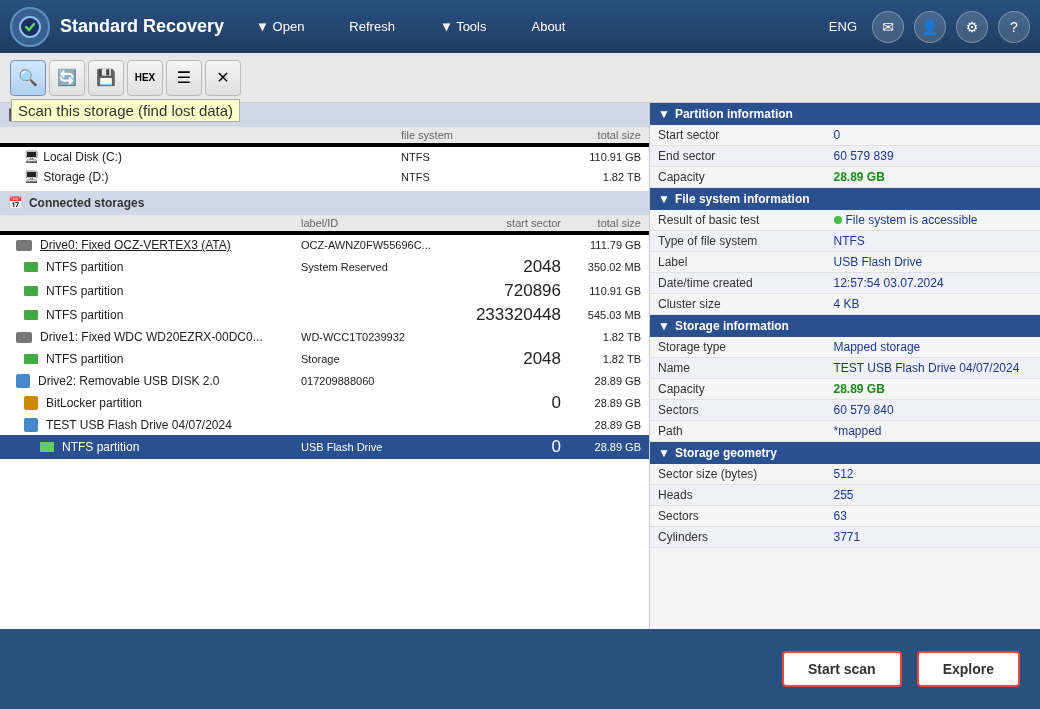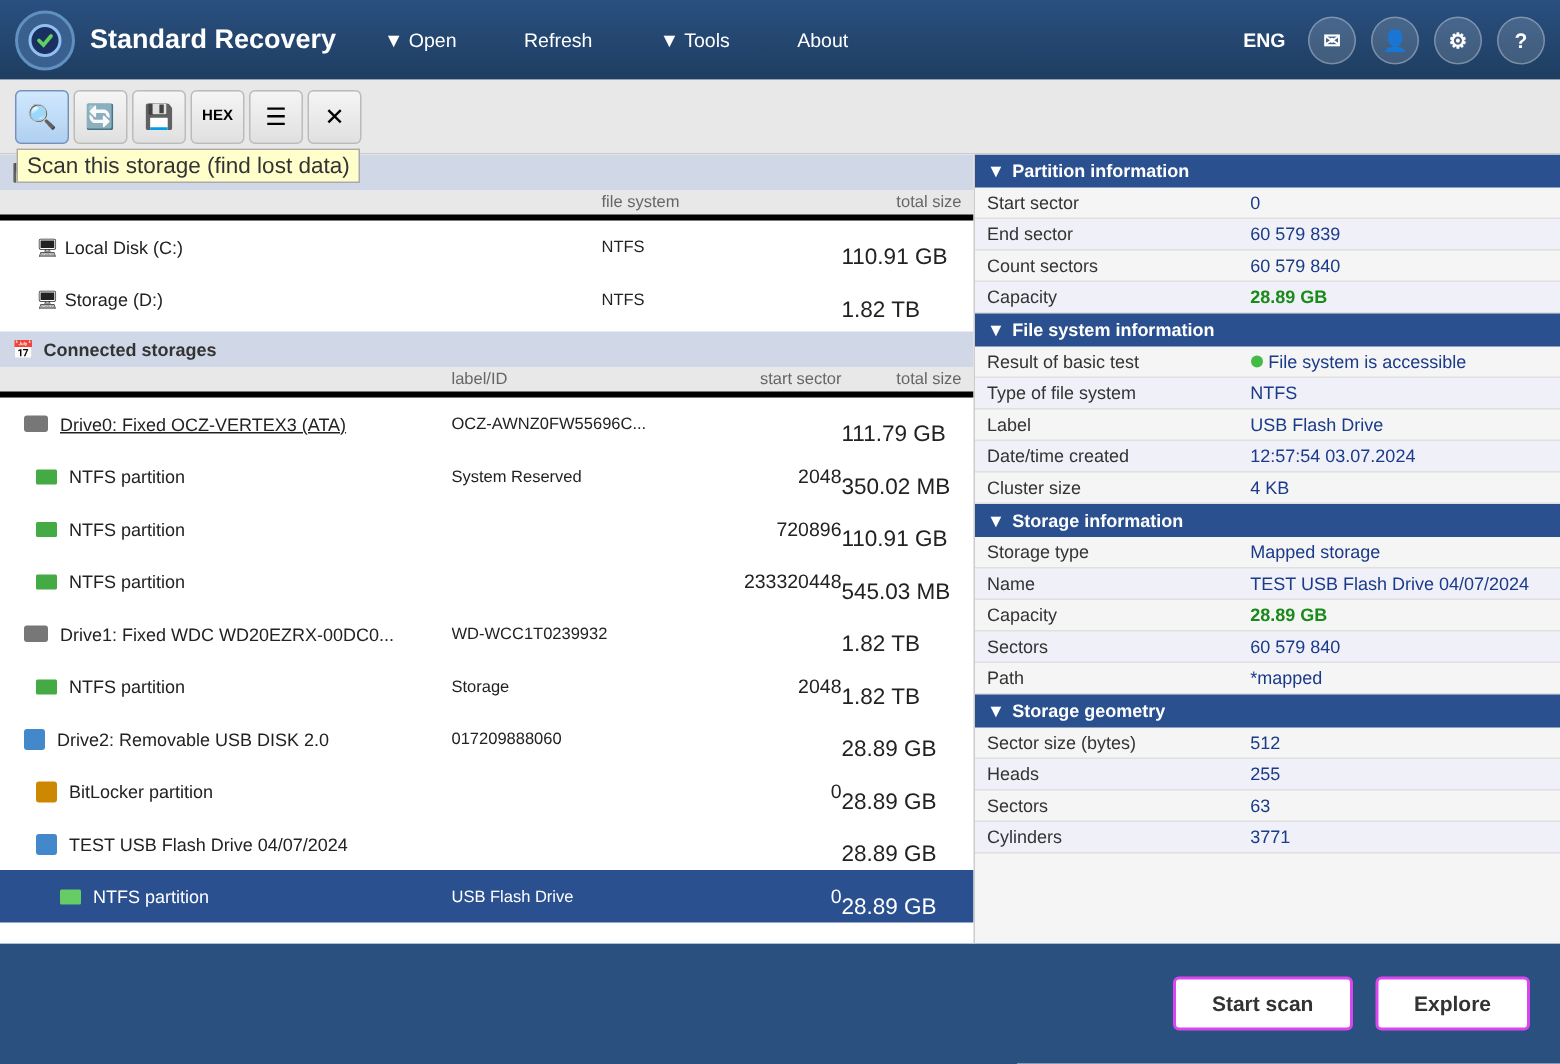--- a/index.html
+++ b/index.html
@@ -22,21 +22,21 @@
       margin-right: 10px;
       border: 2px solid #6090c0;
     }
     .header-logo svg { width: 24px; height: 24px; }
     .header-title { font-size: 18px; font-weight: bold; color: white; margin-right: 20px; }
     .header-nav { display: flex; align-items: center; gap: 21px; flex: 1; }
     .header-nav-item {
       color: white; padding: 6px 12px; cursor: pointer; border-radius: 3px;
       font-size: 13px; display: flex; align-items: center; gap: 3px;
     }
-    .header-right { display: flex; align-items: center; gap: 10px; font-weight: bold; }
+    .header-right { display: flex; align-items: center; gap: 10px; }
     .lang-label { color: white; font-size: 13px; margin-right: 5px; }
     .header-icon-btn {
       width: 32px; height: 32px; border-radius: 50%;
       background: rgba(255,255,255,0.15);
       border: 1px solid rgba(255,255,255,0.3);
       display: flex; align-items: center; justify-content: center;
       cursor: pointer; color: white; font-size: 14px;
     }
 
     
@@ -116,22 +116,22 @@
       align-items: center;
       padding: 2px 8px;
       cursor: pointer;
       font-size: 12px;
       color: #222;
       min-height: 20px;
     }
     .tree-row.selected { background: #2a5090; color: white; }
     .tree-row .row-name { flex: 1; display: flex; align-items: center; gap: 4px; }
     .tree-row .row-label { width: 160px; color: inherit; font-size: 11px; overflow: hidden; text-overflow: ellipsis; white-space: nowrap; }
-    .tree-row .row-sector { width: 100px; text-align: right; font-size: 13px; }
-    .tree-row .row-size { width: 80px; font-size: 15px; margin-top: 14px; }
+    .tree-row .row-sector { width: 100px; text-align: right; font-size: 17px; }
+    .tree-row .row-size { width: 80px; text-align: right; font-size: 11px; }
     .indent1 { padding-left: 24px; }
 
     
     .right-panel {
       width: 390px;
       background: #f5f5f5;
       overflow-y: auto;
     }
     .info-section-header {
       background: #2a5090;
@@ -161,21 +161,21 @@
       height: 80px;
       display: flex;
       align-items: center;
       justify-content: flex-end;
       padding: 0 20px;
       gap: 15px;
     }
     .action-btn {
       padding: 8px 24px;
       background: white;
-      border: 2px solid #d946ef;
+      border: 2px solid #ef4444;
       border-radius: 4px;
       font-size: 14px;
       font-weight: bold;
       cursor: pointer;
       color: #333;
       text-align: right;
     }
   </style>
 </head>
 <body>
@@ -370,24 +370,20 @@
       <tbody>
           <tr>
         <td>Start sector</td>
         <td>0</td>
       </tr>
       <tr>
         <td>End sector</td>
         <td>60 579 839</td>
       </tr>
       <tr>
-        <td>Count sectors</td>
-        <td>60 579 840</td>
-      </tr>
-      <tr>
         <td>Capacity</td>
         <td style="color:#1a8a1a;font-weight:600;">28.89 GB</td>
       </tr>
     </tbody>
       </table>
 
     <div class="info-section-header">
       <span>▼</span>
       <span>File system information</span>
     </div>

